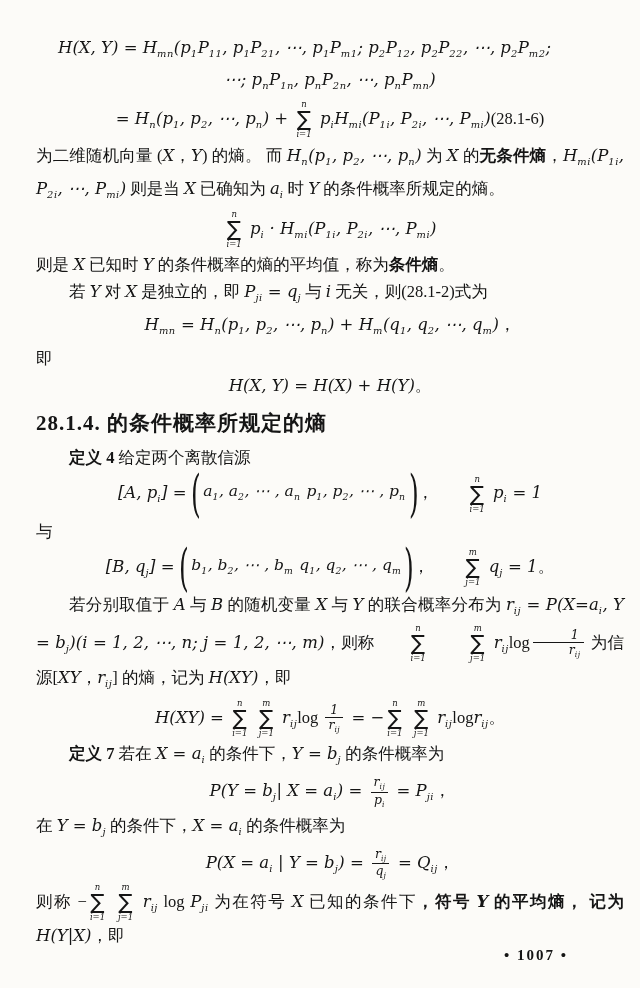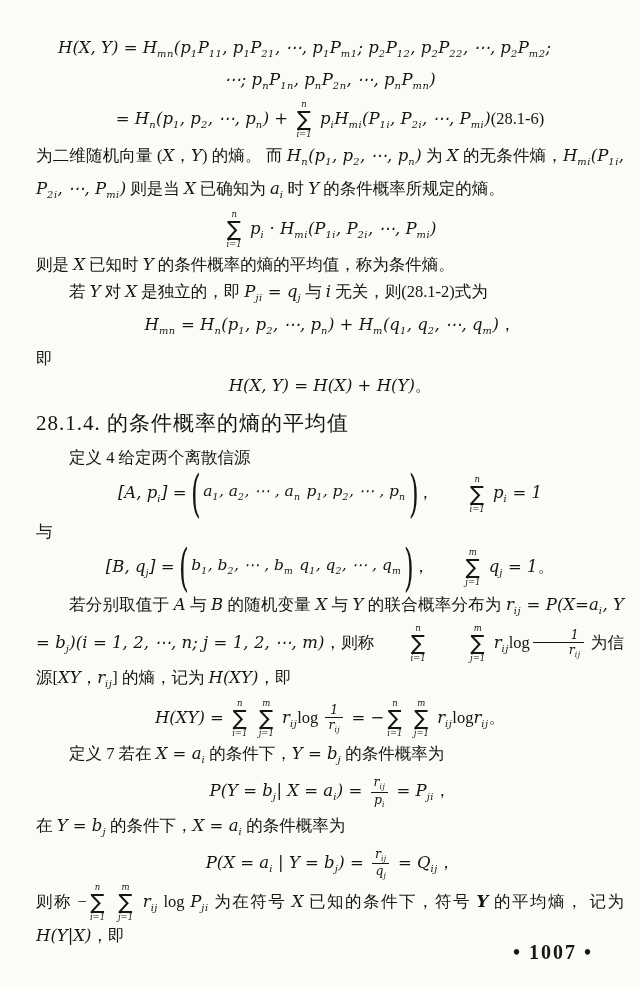--- a/index.html
+++ b/index.html
@@ -33,21 +33,21 @@
   .heading{
     font-size:21px;
     font-weight:bold;
     letter-spacing:1px;
     margin:12px 0 8px 0;
     line-height:26px;
   }
   
   .s-r{ }
   .s-t{ font-family:"DejaVu Serif", serif; font-style:italic; }
-  .s-b{ font-weight:normal; }
+  .s-b{ font-weight:bold; }
   .s-bi{ font-weight:bold; font-style:italic; font-family:"DejaVu Serif", serif; }
   .s-sub{
     font-family:"DejaVu Serif", serif; font-style:italic;
     font-size:0.6em; vertical-align:-0.4em; letter-spacing:0.5px;
   }
   .m-sum{
     display:inline-flex; flex-direction:column; align-items:center;
     vertical-align:middle; line-height:1; margin:0 3px;
   }
   .m-sum-lim{ font-size:8.5px; font-style:italic; font-family:"DejaVu Serif", serif; line-height:1.1; }
@@ -60,22 +60,22 @@
   .m-den{ border-top:1.3px solid #161616; }
   .m-mat{ display:inline-flex; align-items:center; vertical-align:middle; }
   .m-paren{
     font-size:50px; font-weight:300; line-height:0.85;
     transform:scaleX(0.5); margin:0 -6px;
     font-family:"DejaVu Serif", serif;
   }
   .m-rows{ display:inline-flex; flex-direction:row; gap:6px; margin:0 4px; font-size:15.5px; }
   .m-row{ white-space:nowrap; }
   .pagenum{
-    position:absolute; right:47px; bottom:24px;
-    font-size:20px; font-weight:bold; letter-spacing:2px;
+    position:absolute; right:72px; bottom:24px;
+    font-size:15px; font-weight:bold; letter-spacing:2px;
   }
 </style>
 </head>
 <body>
 
 <div class="page">
   <div>
       <div class="eq eq-left"><span class="s-t">H(X, Y) = H</span><span class="s-sub">mn</span><span class="s-t">(p</span><span class="s-sub">1</span><span class="s-t">P</span><span class="s-sub">11</span><span class="s-t">, p</span><span class="s-sub">1</span><span class="s-t">P</span><span class="s-sub">21</span><span class="s-t">, ⋯, p</span><span class="s-sub">1</span><span class="s-t">P</span><span class="s-sub">m1</span><span class="s-t">; p</span><span class="s-sub">2</span><span class="s-t">P</span><span class="s-sub">12</span><span class="s-t">, p</span><span class="s-sub">2</span><span class="s-t">P</span><span class="s-sub">22</span><span class="s-t">, ⋯, p</span><span class="s-sub">2</span><span class="s-t">P</span><span class="s-sub">m2</span><span class="s-t">;</span></div>
       <div class="eq"><span class="s-t">⋯; p</span><span class="s-sub">n</span><span class="s-t">P</span><span class="s-sub">1n</span><span class="s-t">, p</span><span class="s-sub">n</span><span class="s-t">P</span><span class="s-sub">2n</span><span class="s-t">, ⋯, p</span><span class="s-sub">n</span><span class="s-t">P</span><span class="s-sub">mn</span><span class="s-t">)</span></div>
       <div class="eq"><span class="s-t">= H</span><span class="s-sub">n</span><span class="s-t">(p</span><span class="s-sub">1</span><span class="s-t">, p</span><span class="s-sub">2</span><span class="s-t">, ⋯, p</span><span class="s-sub">n</span><span class="s-t">) + </span><span class="m-sum">
@@ -87,21 +87,21 @@
       <div class="eq"><span class="m-sum">
           <span class="m-sum-lim">n</span>
           <span class="m-sum-sig">∑</span>
           <span class="m-sum-lim">i=1</span>
         </span><span class="s-t"> p</span><span class="s-sub">i</span><span class="s-t"> · H</span><span class="s-sub">mi</span><span class="s-t">(P</span><span class="s-sub">1i</span><span class="s-t">, P</span><span class="s-sub">2i</span><span class="s-t">, ⋯, P</span><span class="s-sub">mi</span><span class="s-t">)</span></div>
       <div class="para"><span class="s-r">则是 </span><span class="s-t">X</span><span class="s-r"> 已知时 </span><span class="s-t">Y</span><span class="s-r"> 的条件概率的熵的平均值，称为</span><span class="s-b">条件熵</span><span class="s-r">。</span></div>
       <div class="para indent"><span class="s-r">若 </span><span class="s-t">Y</span><span class="s-r"> 对 </span><span class="s-t">X</span><span class="s-r"> 是独立的，即 </span><span class="s-t">P</span><span class="s-sub">ji</span><span class="s-t"> = q</span><span class="s-sub">j</span><span class="s-r"> 与 </span><span class="s-t">i</span><span class="s-r"> 无关，则(28.1-2)式为</span></div>
       <div class="eq"><span class="s-t">H</span><span class="s-sub">mn</span><span class="s-t"> = H</span><span class="s-sub">n</span><span class="s-t">(p</span><span class="s-sub">1</span><span class="s-t">, p</span><span class="s-sub">2</span><span class="s-t">, ⋯, p</span><span class="s-sub">n</span><span class="s-t">) + H</span><span class="s-sub">m</span><span class="s-t">(q</span><span class="s-sub">1</span><span class="s-t">, q</span><span class="s-sub">2</span><span class="s-t">, ⋯, q</span><span class="s-sub">m</span><span class="s-t">)</span><span class="s-r">，</span></div>
       <div class="para"><span class="s-r">即</span></div>
       <div class="eq"><span class="s-t">H(X, Y) = H(X) + H(Y)</span><span class="s-r">。</span></div>
-      <div class="heading"><span class="s-b">28.1.4.  的条件概率的熵的平均值</span></div>
+      <div class="heading"><span class="s-b">28.1.4.  的条件概率所规定的熵</span></div>
       <div class="para indent"><span class="s-b">定义 4</span><span class="s-r">  给定两个离散信源</span></div>
       <div class="eq"><span class="s-t">[A, p</span><span class="s-sub">i</span><span class="s-t">] = </span><span class="m-mat">
           <span class="m-paren">(</span>
           <span class="m-rows">
             <span class="m-row"><span class="s-t">a</span><span class="s-sub">1</span><span class="s-t">,  a</span><span class="s-sub">2</span><span class="s-t">,  ⋯ ,  a</span><span class="s-sub">n</span></span>
             <span class="m-row"><span class="s-t">p</span><span class="s-sub">1</span><span class="s-t">,  p</span><span class="s-sub">2</span><span class="s-t">,  ⋯ ,  p</span><span class="s-sub">n</span></span>
           </span>
           <span class="m-paren">)</span>
         </span><span class="s-r">，</span><span class="s-r">　　</span><span class="m-sum">
           <span class="m-sum-lim">n</span>

